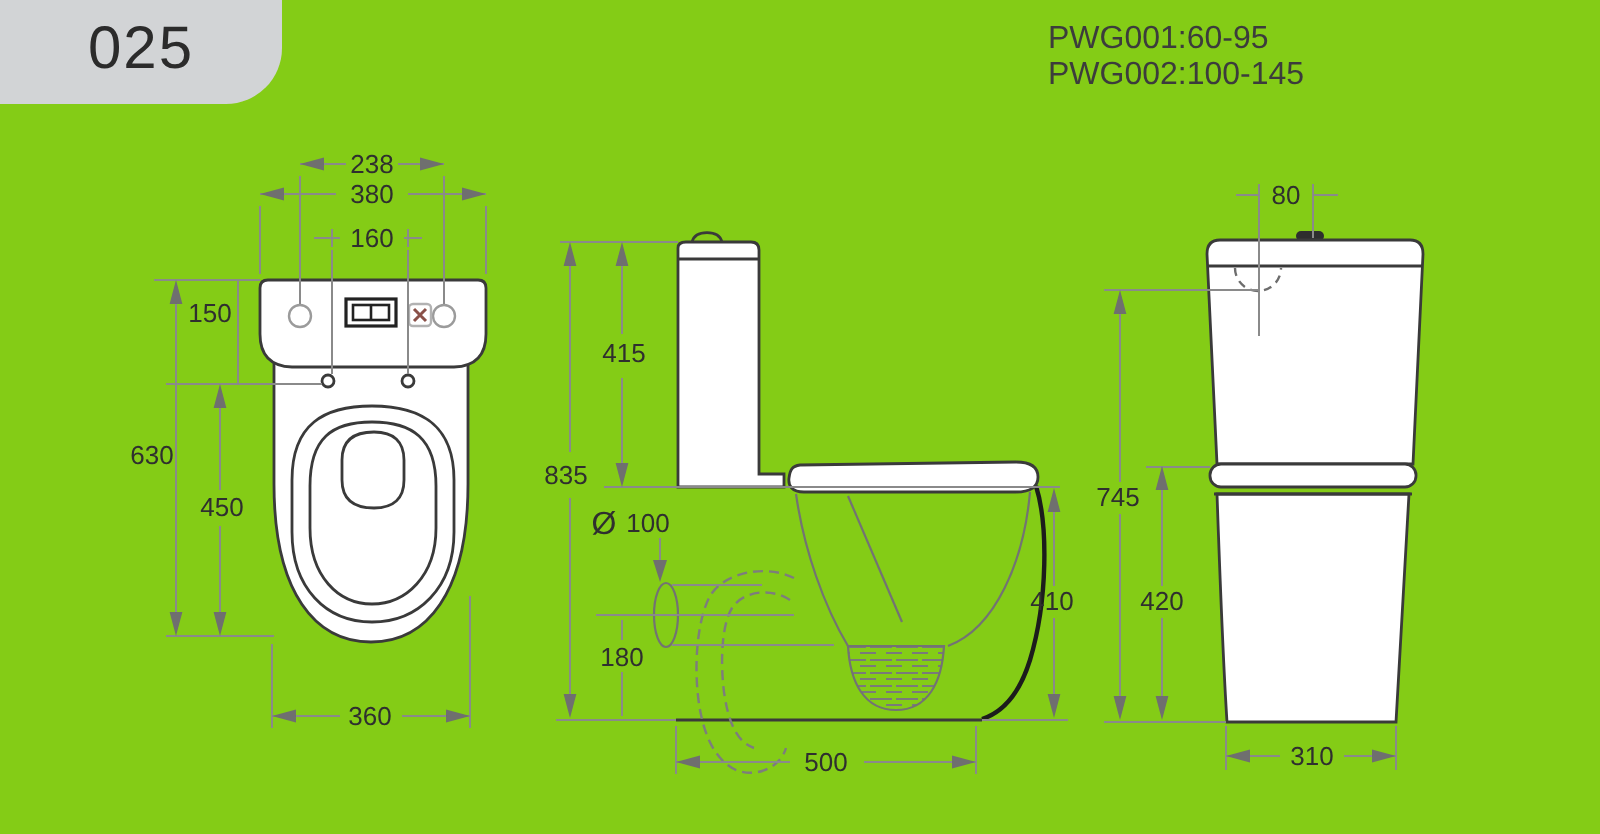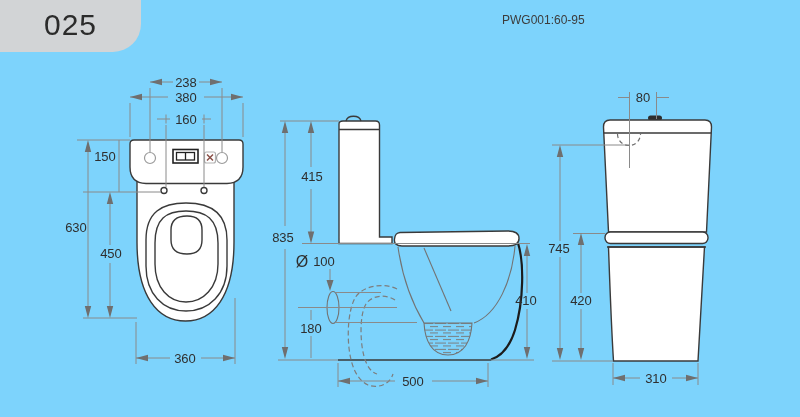--- a/index.html
+++ b/index.html
@@ -1,21 +1,21 @@
 <!DOCTYPE html>
 <html><head>
 <meta charset="utf-8">
 <style>
   html,body{margin:0;padding:0;background:#fff;}
-  .stage{position:relative;width:800px;height:417px;background:#7dd3fc;overflow:hidden;
+  .stage{position:relative;width:800px;height:417px;background:#84cc16;overflow:hidden;
          font-family:"Liberation Sans",sans-serif;}
   .badge{position:absolute;left:0;top:0;width:141px;height:52px;background:#d2d4d6;
          border-bottom-right-radius:28px;display:flex;align-items:center;justify-content:center;
          font-size:30px;color:#2b2b2b;letter-spacing:1px;padding-bottom:2px;box-sizing:border-box;}
-  .codes{position:absolute;left:502px;top:11px;font-size:12px;line-height:18px;color:#3c3c3c;}
+  .codes{position:absolute;left:524px;top:11px;font-size:16px;line-height:18px;color:#3c3c3c;}
   svg{position:absolute;left:0;top:0;}
   svg text{font-family:"Liberation Sans",sans-serif;font-size:13px;fill:#2f2f2f;}
   svg text.big{font-size:16px;}
   .ln{stroke:#8a8a8a;stroke-width:1;fill:none;}
   .dk{stroke:#3a3a3a;stroke-width:1.4;fill:#ffffff;}
   .dknf{stroke:#3a3a3a;stroke-width:1.4;fill:none;}
   .thin{stroke:#737373;stroke-width:1.1;fill:none;}
   .bold{stroke:#1c1c1c;stroke-width:2.2;fill:none;}
   .dash{stroke:#7d7d7d;stroke-width:1.2;fill:none;stroke-dasharray:5,3;}
   .arr{fill:#6f6f6f;stroke:none;}
@@ -24,20 +24,21 @@
 <body>
 
 <div class="stage">
 
   <div class="badge">
     <span>025</span>
   </div>
 
   <div class="codes">
     <div>PWG001:60-95</div>
+    <div>PWG002:100-145</div>
   </div>
 
   <svg width="800" height="417" viewBox="0 0 800 417">
     <defs>
       <pattern id="pd" width="13" height="6.5" patternUnits="userSpaceOnUse">
         <line x1="1" y1="1.5" x2="9" y2="1.5" stroke="#7a7a7a" stroke-width="1"></line>
         <line x1="6" y1="5" x2="13" y2="5" stroke="#7a7a7a" stroke-width="1"></line>
         <line x1="0" y1="5" x2="4" y2="5" stroke="#7a7a7a" stroke-width="1"></line>
       </pattern>
     </defs>

